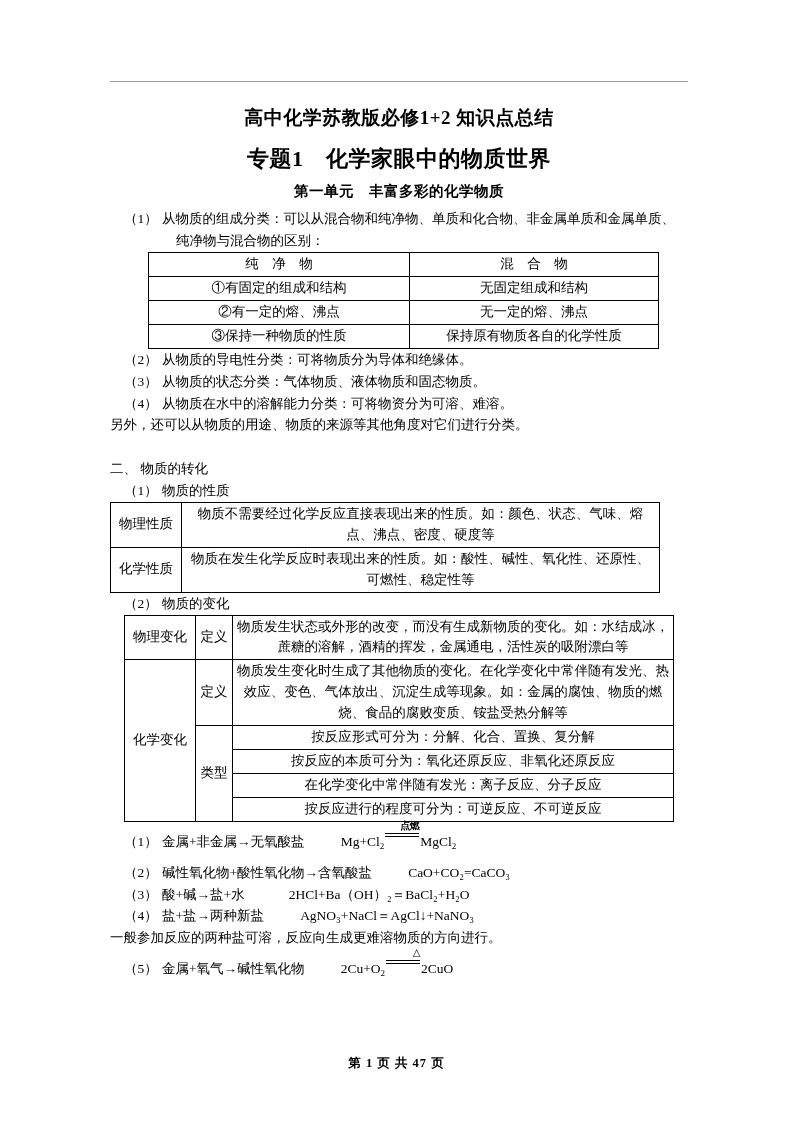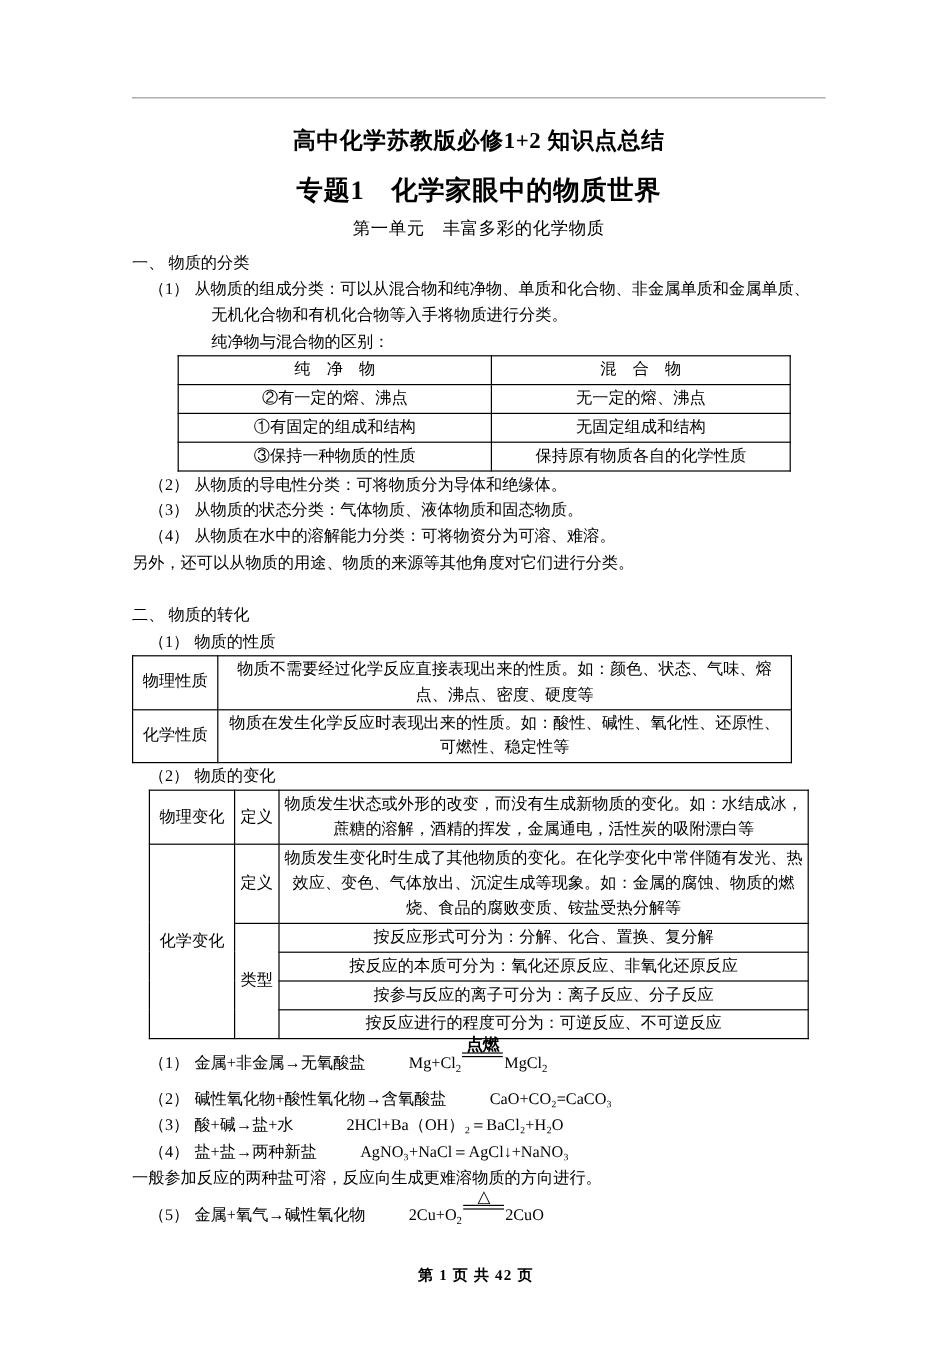--- a/index.html
+++ b/index.html
@@ -48,21 +48,21 @@
   h2.topic-title {
     font-size: 22px;
     font-weight: bold;
     text-align: center;
     margin: 0 0 9px 0;
     letter-spacing: 0.5px;
     line-height: 1.3;
   }
   h3.unit-title {
     font-size: 14.5px;
-    font-weight: normal;
+    font-weight: bold;
     text-align: center;
     margin: 0 0 7px 0;
     letter-spacing: 0.5px;
     line-height: 1.3;
   }
 
   
   .sec-head {
     font-size: 13.5px;
     line-height: 1.62;
@@ -144,22 +144,22 @@
     position: relative;
     width: 34px;
     height: 14px;
     vertical-align: baseline;
     margin: 0 1px;
   }
   .arrow-cond .cond {
     position: absolute;
     left: 0; right: 0;
     top: -11px;
-    text-align: center;
-    font-size: 14px;
+    text-align: right;
+    font-size: 10px;
     font-weight: bold;
     line-height: 1;
     letter-spacing: -0.5px;
   }
   .arrow-cond .bar {
     position: absolute;
     left: 0; right: 0;
     top: 1px;
     border-top: 1px solid #000;
     border-bottom: 1px solid #000;
@@ -188,42 +188,40 @@
 <div class="page">
 
   <div class="header-rule"></div>
 
   <div class="content">
 
     <h1 class="doc-title">高中化学苏教版必修1+2 知识点总结</h1>
     <h2 class="topic-title">专题1　化学家眼中的物质世界</h2>
     <h3 class="unit-title">第一单元　丰富多彩的化学物质</h3>
 
-    <p class="sec-head">一、 物质的分类</p>
 
     <div class="numitem">
       <span class="marker">（1）</span>
       <span class="itext">从物质的组成分类：可以从混合物和纯净物、单质和化合物、非金属单质和金属单质、</span>
     </div>
-    <p class="para indent-3">无机化合物和有机化合物等入手将物质进行分类。</p>
     <p class="para indent-3">纯净物与混合物的区别：</p>
 
     <table class="doc-table t1">
       <tbody>
         <tr>
           <td class="ctr" style="width:252px">纯　净　物</td>
           <td class="ctr" style="width:240px">混　合　物</td>
         </tr>
         <tr>
+          <td>①有固定的组成和结构</td>
+          <td>无固定组成和结构</td>
+        </tr>
+        <tr>
           <td>②有一定的熔、沸点</td>
           <td>无一定的熔、沸点</td>
-        </tr>
-        <tr>
-          <td>①有固定的组成和结构</td>
-          <td>无固定组成和结构</td>
         </tr>
         <tr>
           <td>③保持一种物质的性质</td>
           <td>保持原有物质各自的化学性质</td>
         </tr>
       </tbody>
     </table>
 
     <div class="numitem">
       <span class="marker">（2）</span>
@@ -279,21 +277,21 @@
           <td>物质发生变化时生成了其他物质的变化。在化学变化中常伴随有发光、热效应、变色、气体放出、沉淀生成等现象。如：金属的腐蚀、物质的燃烧、食品的腐败变质、铵盐受热分解等</td>
         </tr>
         <tr>
           <td class="ctr" rowspan="4">类型</td>
           <td>按反应形式可分为：分解、化合、置换、复分解</td>
         </tr>
         <tr>
           <td>按反应的本质可分为：氧化还原反应、非氧化还原反应</td>
         </tr>
         <tr>
-          <td>按参与反应的离子可分为：离子反应、分子反应</td>
+          <td>在化学变化中常伴随有发光：离子反应、分子反应</td>
         </tr>
         <tr>
           <td>按反应进行的程度可分为：可逆反应、不可逆反应</td>
         </tr>
       </tbody>
     </table>
 
 
     <div class="gap-sm"></div>
 
@@ -333,15 +331,15 @@
 
     <div class="eqrow">
       <span class="marker">（5）</span>
       <span class="lhs">金属+氧气→碱性氧化物</span>
       <span class="eqgap-a"></span>
       <span class="rhs formula"><span>2Cu+O</span><sub>2</sub><span class="arrow-cond"><span class="cond tri">△</span><span class="bar"></span></span><span>2CuO</span></span>
     </div>
 
   </div>
 
-  <div class="footer">第 1 页 共 42 页</div>
+  <div class="footer">第 1 页 共 47 页</div>
 
 </div>
 
 </body></html>

